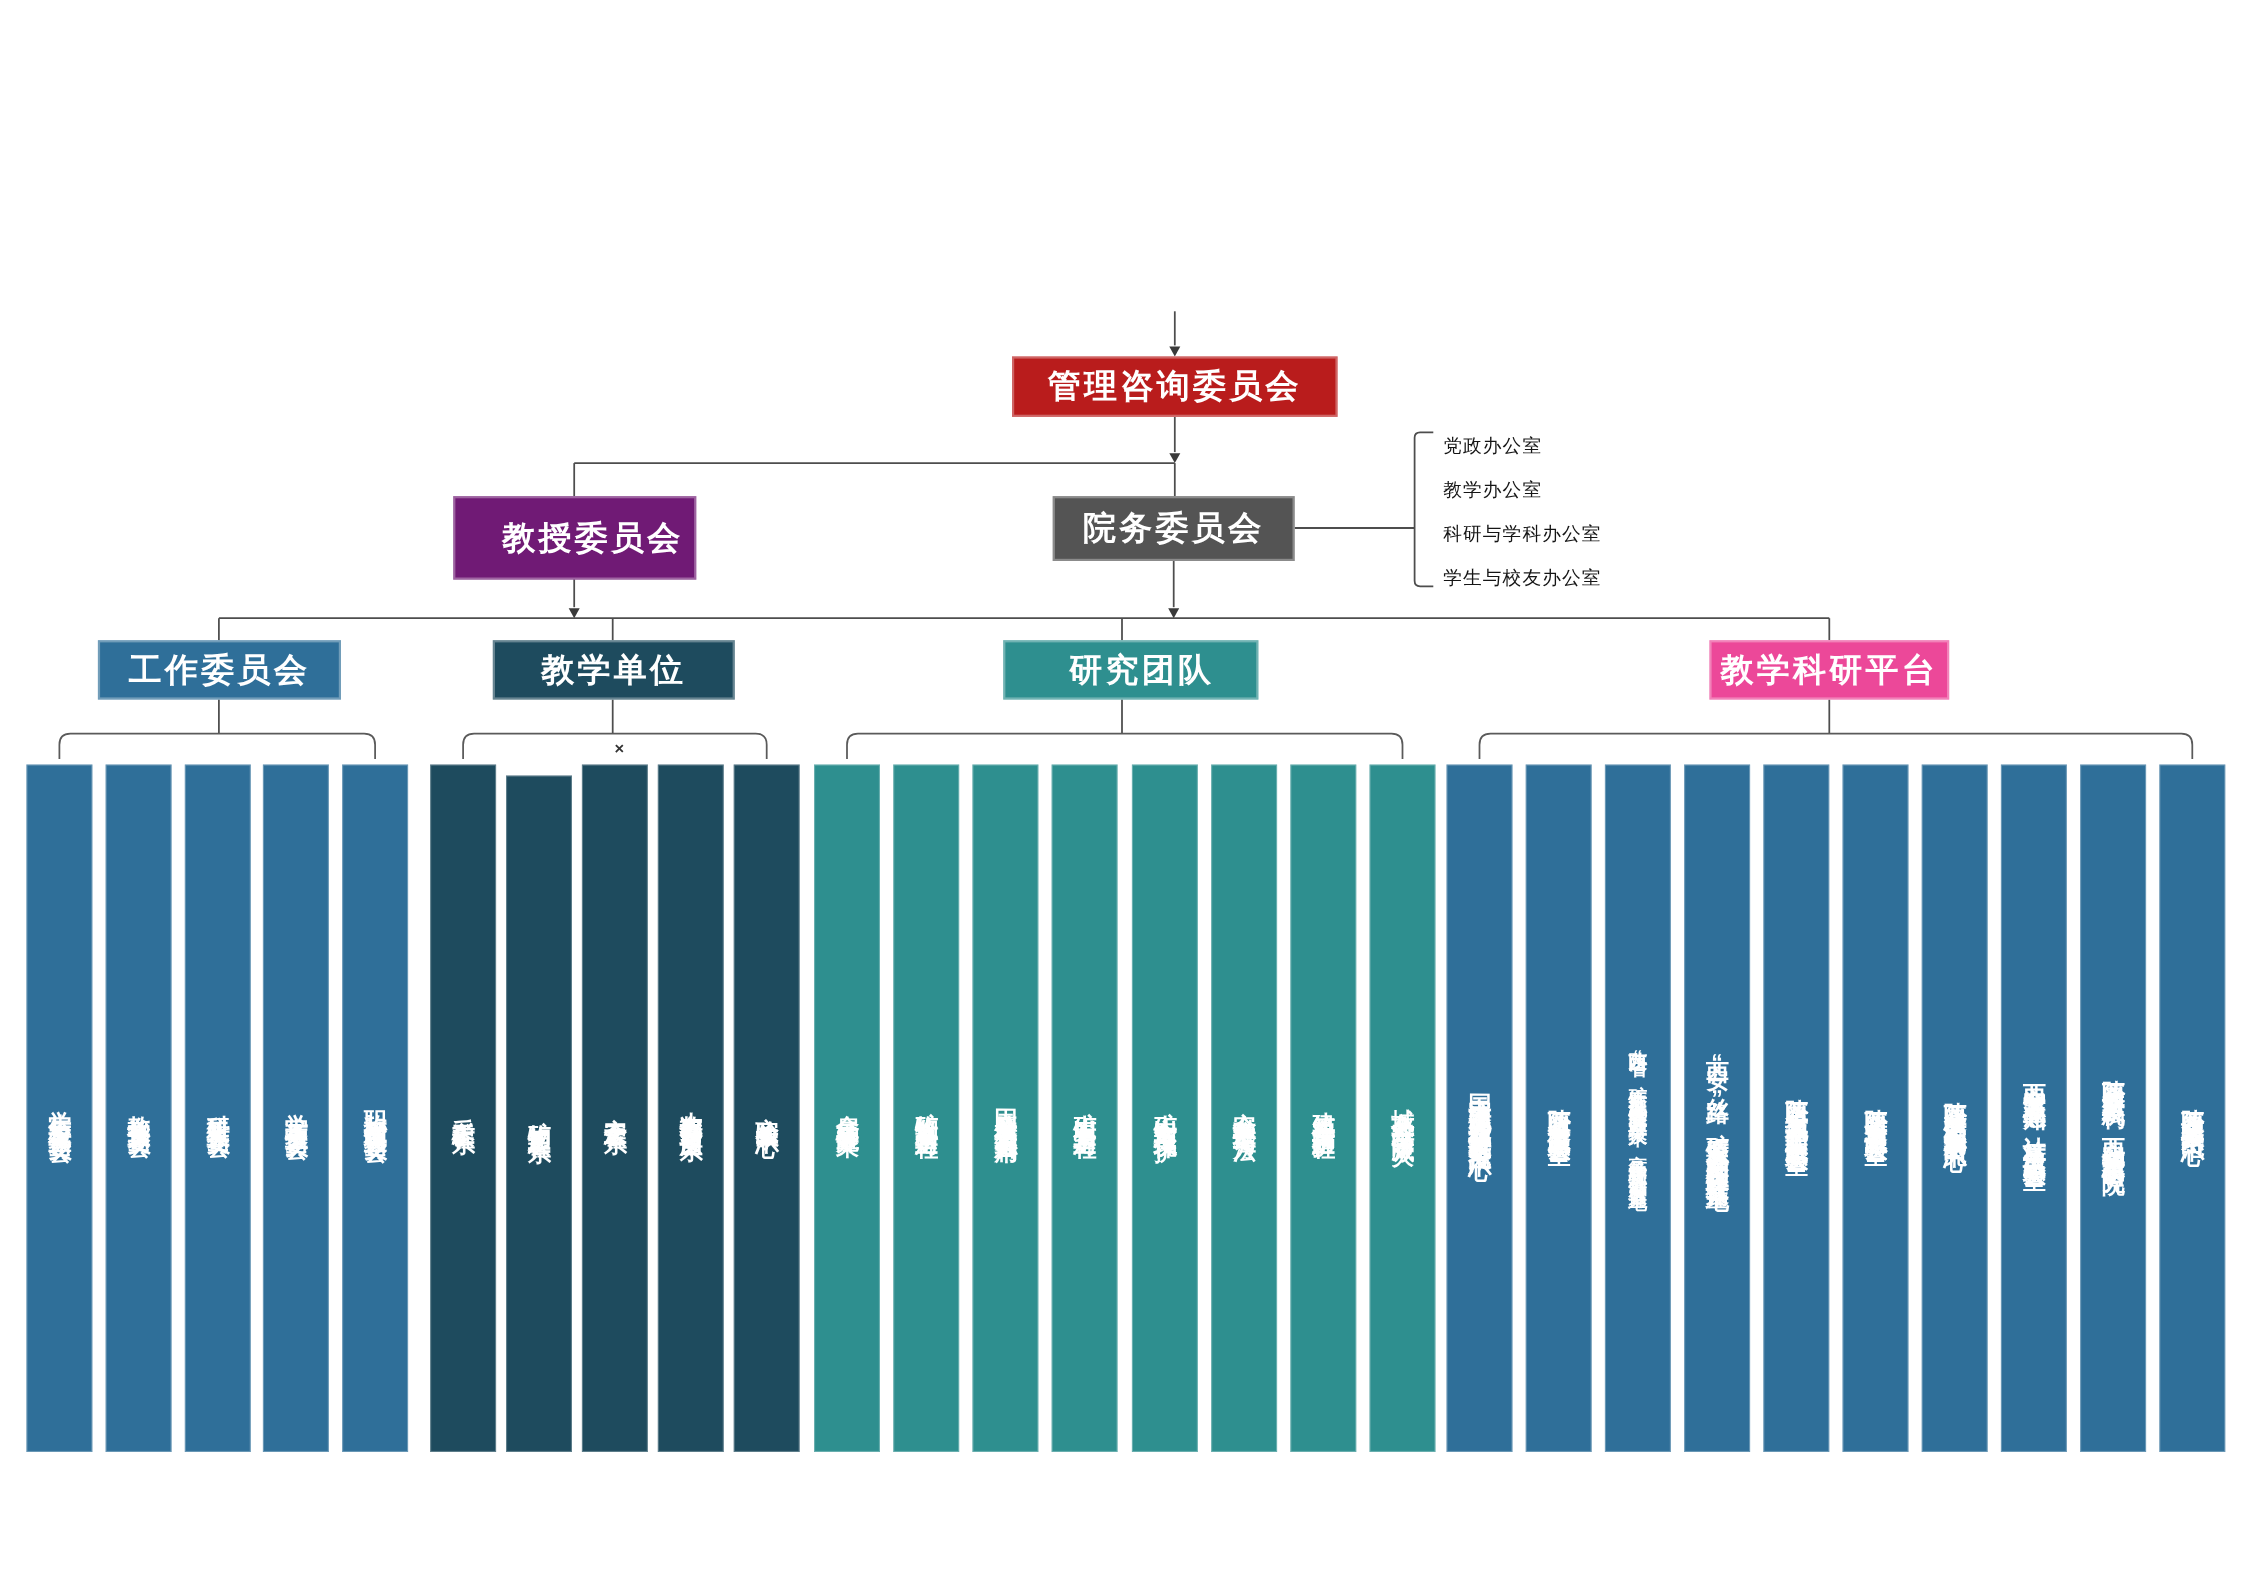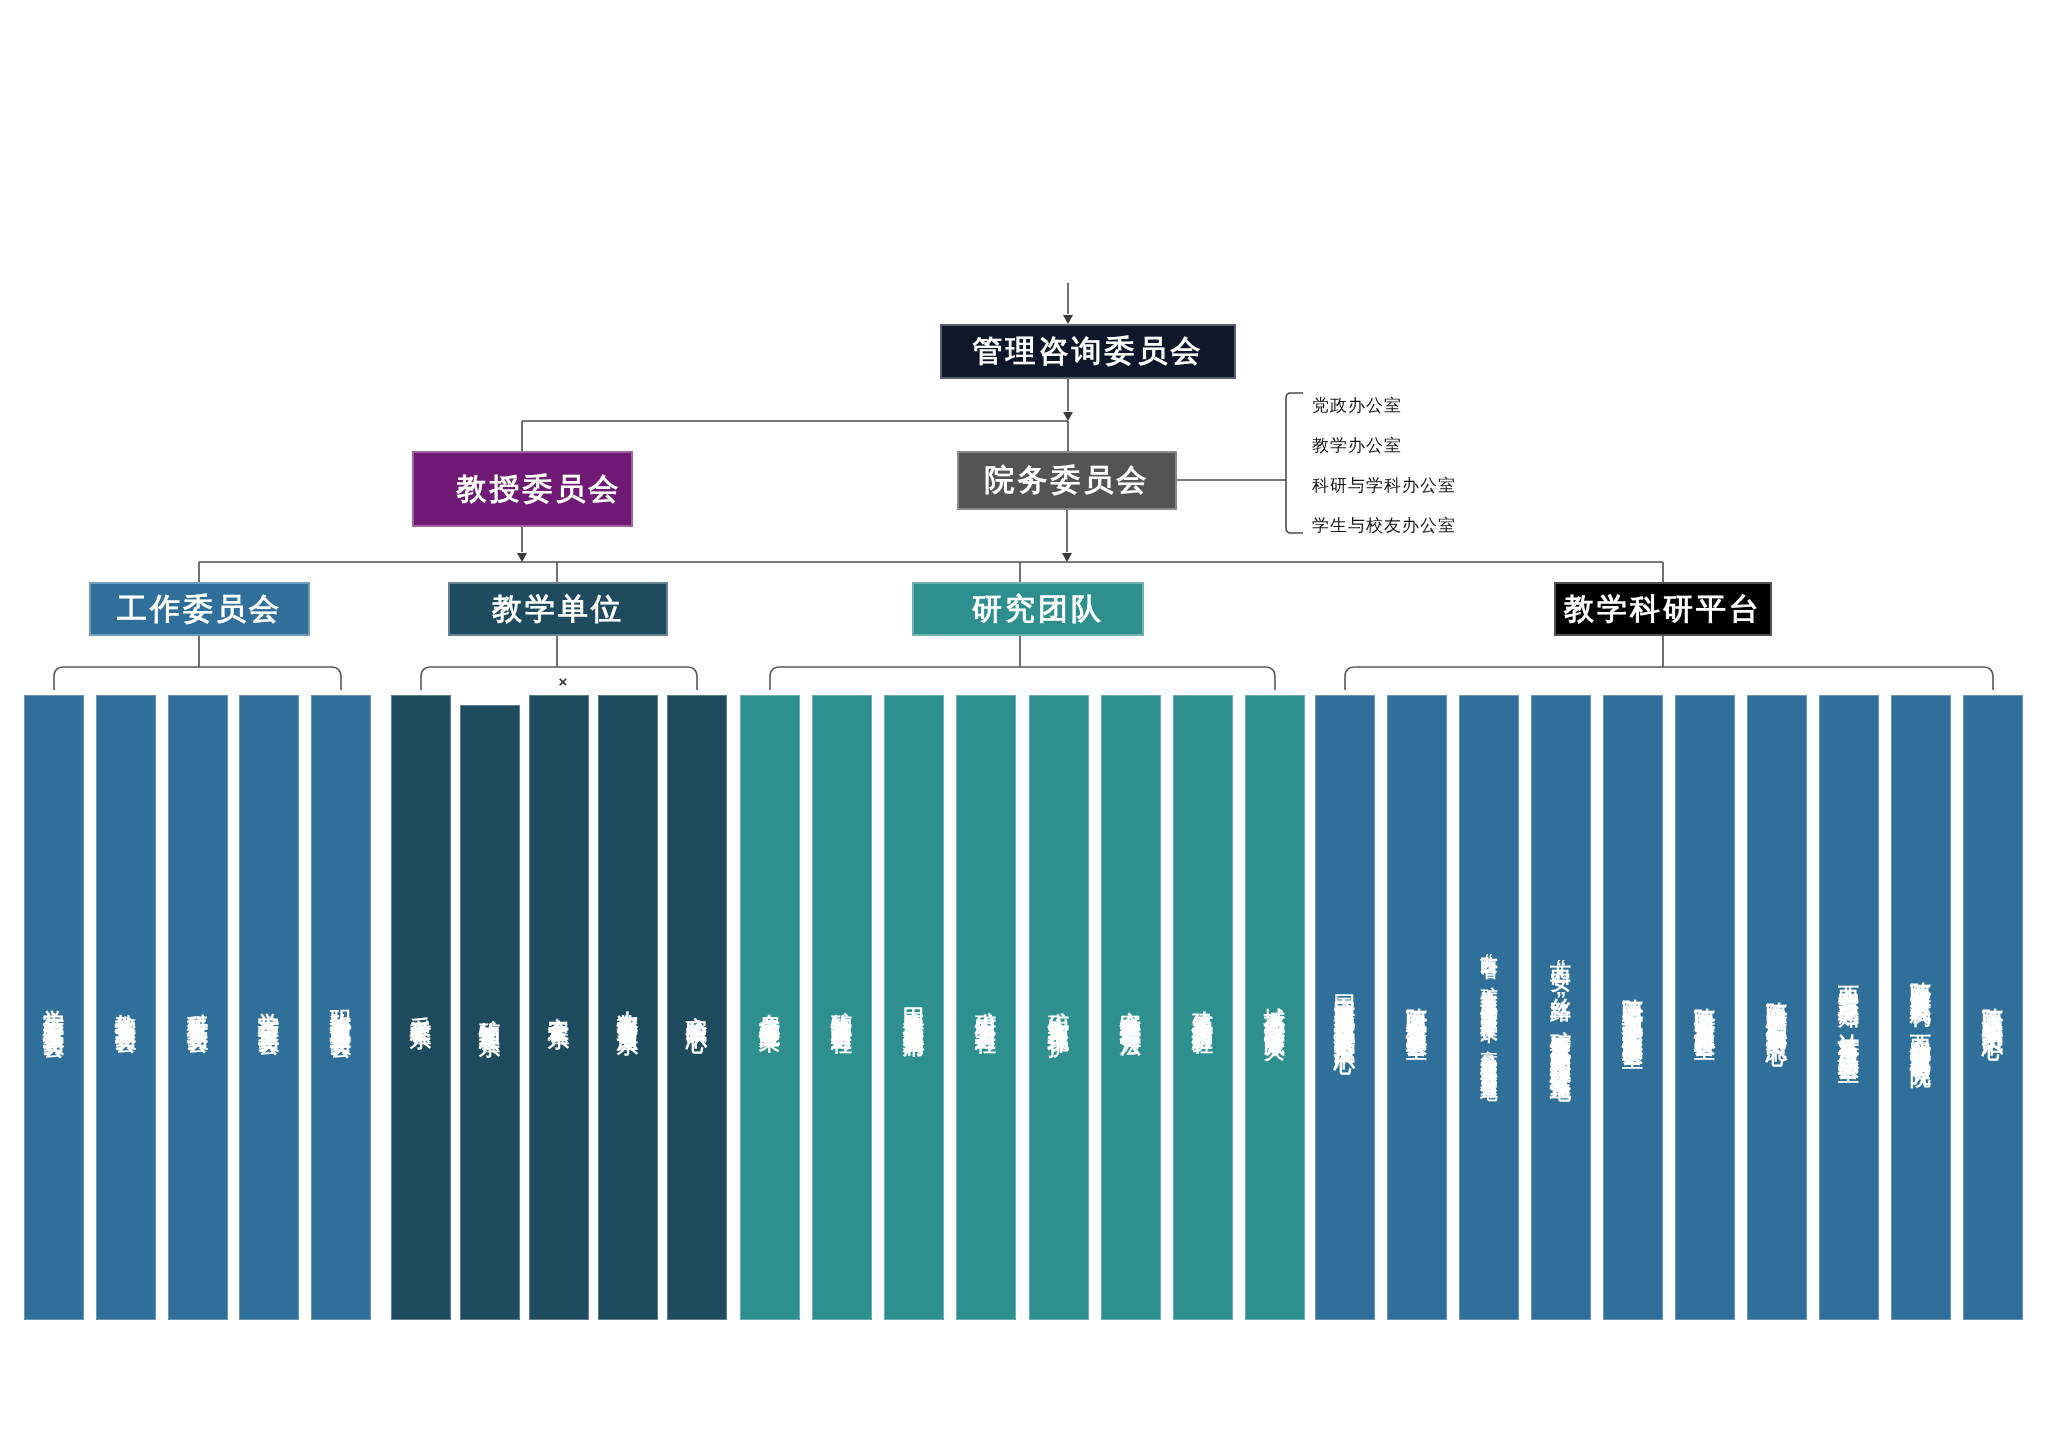--- a/index.html
+++ b/index.html
@@ -74,21 +74,21 @@
     </g>
     <g fill="#3a3a3a" stroke="none">
       <polygon points="1063,315 1073,315 1068,324"></polygon>
       <polygon points="1063,412 1073,412 1068,421"></polygon>
       <polygon points="517,553 527,553 522,562"></polygon>
       <polygon points="1062,553 1072,553 1067,562"></polygon>
     </g>
   </svg>
 
 
-  <div class="box" style="left: 920px; top: 324px; width: 296px; height: 55px; background: #0f172a; margin-left: 20px;">管理咨询委员会</div>
+  <div class="box" style="left: 920px; top: 324px; width: 296px; height: 55px; background: #b91c1c;">管理咨询委员会</div>
 
   <div class="box" style="left: 412px; top: 451px; width: 221px; height: 76px; background: #701a75; padding-left: 33px;">教授委员会</div>
 
   <div class="box" style="left: 957px; top: 451px; width: 220px; height: 59px; background: rgb(84, 84, 84);">院务委员会</div>
 
   <div id="offices">
       <div class="office" style="left: 1312px; top: 405px;">党政办公室</div>
       <div class="office" style="left: 1312px; top: 445px;">教学办公室</div>
       <div class="office" style="left: 1312px; top: 485px;">科研与学科办公室</div>
       <div class="office" style="left: 1312px; top: 525px;">学生与校友办公室</div>
@@ -145,21 +145,21 @@
       </div>
       <div class="vcol" style="left: 1101px; top: 695px; width: 60px; height: 625px; background: rgb(46, 143, 143);">
         <span class="vtext">安全科学理论与方法</span>
       </div>
       <div class="vcol" style="left: 1173px; top: 695px; width: 60px; height: 625px; background: rgb(46, 143, 143);">
         <span class="vtext">建筑安全与防护工程</span>
       </div>
       <div class="vcol" style="left: 1245px; top: 695px; width: 60px; height: 625px; background: rgb(46, 143, 143);">
         <span class="vtext">城市公共安全与防灾减灾</span>
       </div>
-      <div class="box" style="left: 1554px; top: 582px; width: 218px; height: 54px; background: #000000;">教学科研平台</div>
+      <div class="box" style="left: 1554px; top: 582px; width: 218px; height: 54px; background: #ec4899;">教学科研平台</div>
       <div class="vcol" style="left: 1315px; top: 695px; width: 60px; height: 625px; background: rgb(47, 111, 153);">
         <span class="vtext">国家干法水泥回转窑域分解技术研究推广中心</span>
       </div>
       <div class="vcol" style="left: 1387px; top: 695px; width: 60px; height: 625px; background: rgb(47, 111, 153);">
         <span class="vtext">陕西省膜分离重点实验室</span>
       </div>
       <div class="vcol" style="left: 1459px; top: 695px; width: 60px; height: 625px; background: rgb(47, 111, 153);">
         <span class="vtext small">陕西省“矿产资源低碳智能高效开采技术”高等学校学科创新引智基地</span>
       </div>
       <div class="vcol" style="left: 1531px; top: 695px; width: 60px; height: 625px; background: rgb(47, 111, 153);">

